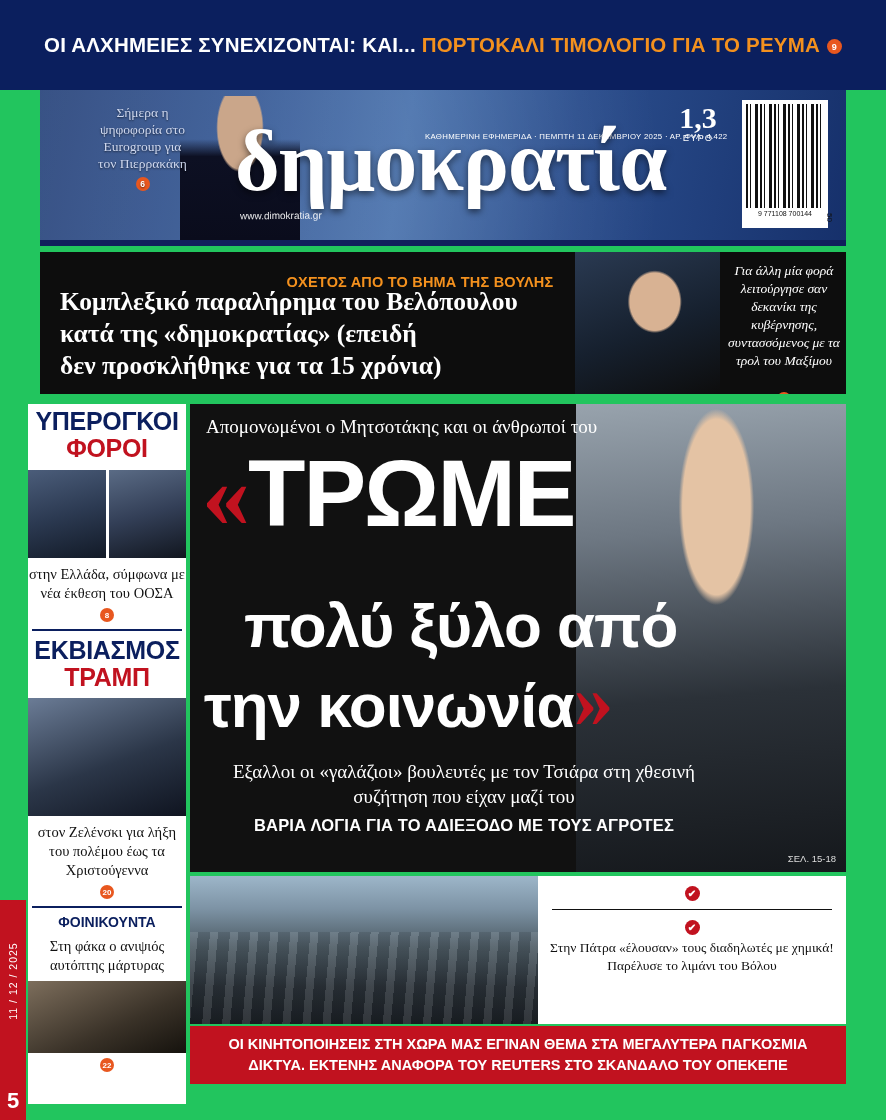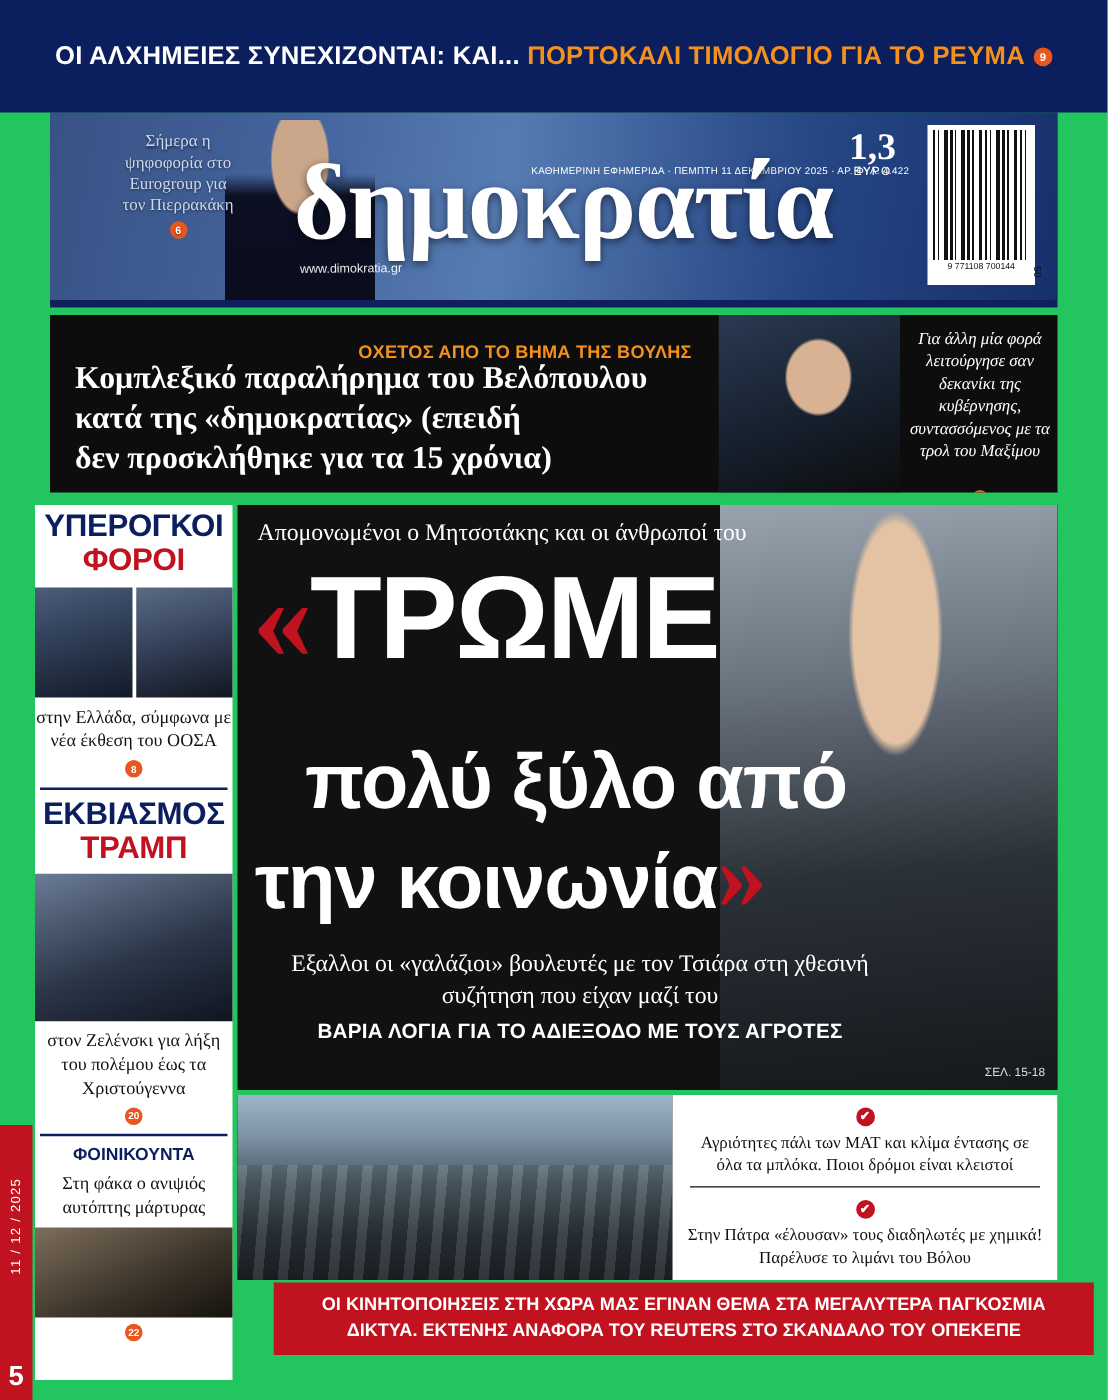--- a/index.html
+++ b/index.html
@@ -249,21 +249,21 @@
   .bullet .check{
     display:block;width:15px;height:15px;border-radius:50%;background:#c1121f;color:#fff;
     font-family:"Liberation Sans",sans-serif;font-size:10px;font-weight:bold;
     line-height:15px;margin:0 auto 4px auto;
   }
   .bullet-sep{height:1px;background:#111;margin:8px 14px 0 14px;}
 
   
   .redband{
     position:absolute;left:190px;top:1026px;width:656px;height:58px;background:#c1121f;
-    color:#fff;display:flex;align-items:center;justify-content:center;text-align:center;margin-left:29px;
+    color:#fff;display:flex;align-items:center;justify-content:center;text-align:center;
   }
   .redband .t{
     font-family:"Liberation Sans",sans-serif;font-weight:bold;font-size:14.5px;line-height:21px;padding:0 8px;
   }
 </style>
 </head>
 <body>
 
 <div class="page">
 
@@ -364,21 +364,20 @@
     <div class="main-sub">Εξαλλοι οι «γαλάζιοι» βουλευτές με τον Τσιάρα στη χθεσινή συζήτηση που είχαν μαζί του</div>
     <div class="main-strap">ΒΑΡΙΑ ΛΟΓΙΑ ΓΙΑ ΤΟ ΑΔΙΕΞΟΔΟ ΜΕ ΤΟΥΣ ΑΓΡΟΤΕΣ</div>
     <div class="main-pages">ΣΕΛ. 15-18</div>
   </div>
 
   <div class="bottomrow">
     <div class="br-photo"></div>
     <div class="br-right">
       <div class="bullet">
         <span class="check">✔</span>
-        <span>Αγριότητες πάλι των ΜΑΤ και κλίμα έντασης σε όλα τα μπλόκα. Ποιοι δρόμοι είναι κλειστοί</span>
       </div>
       <div class="bullet-sep"></div>
       <div class="bullet">
         <span class="check">✔</span>
         <span>Στην Πάτρα «έλουσαν» τους διαδηλωτές με χημικά! Παρέλυσε το λιμάνι του Βόλου</span>
       </div>
     </div>
   </div>
 
   <div class="redband">

